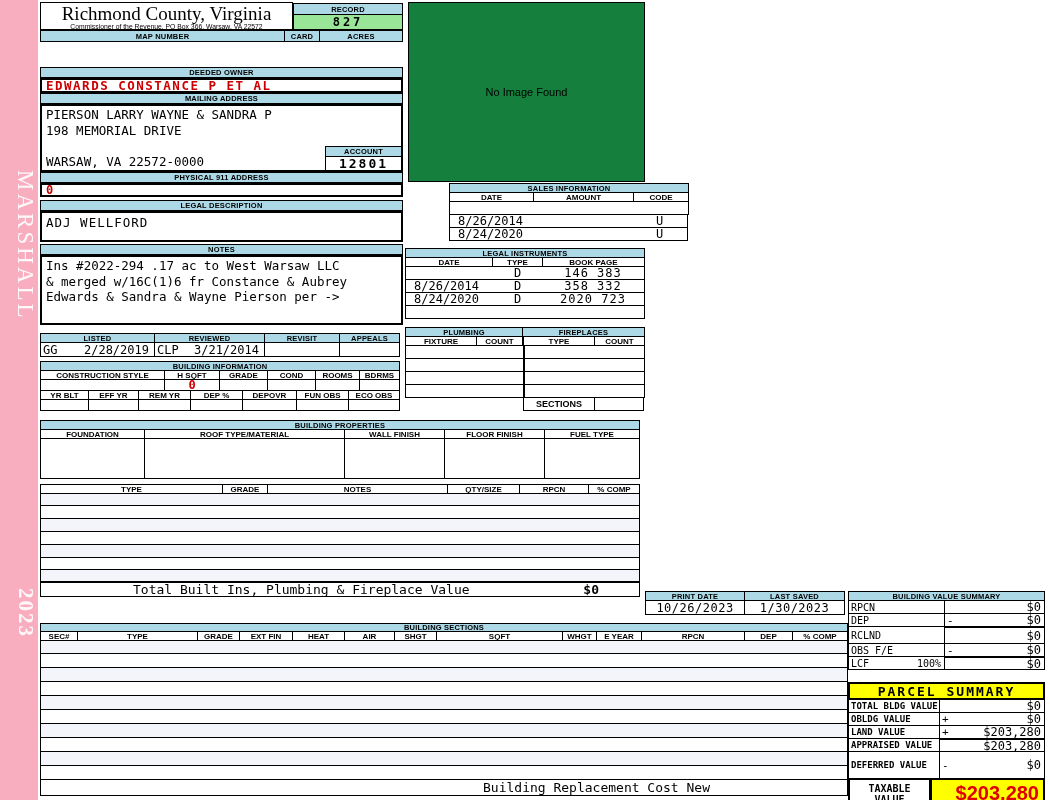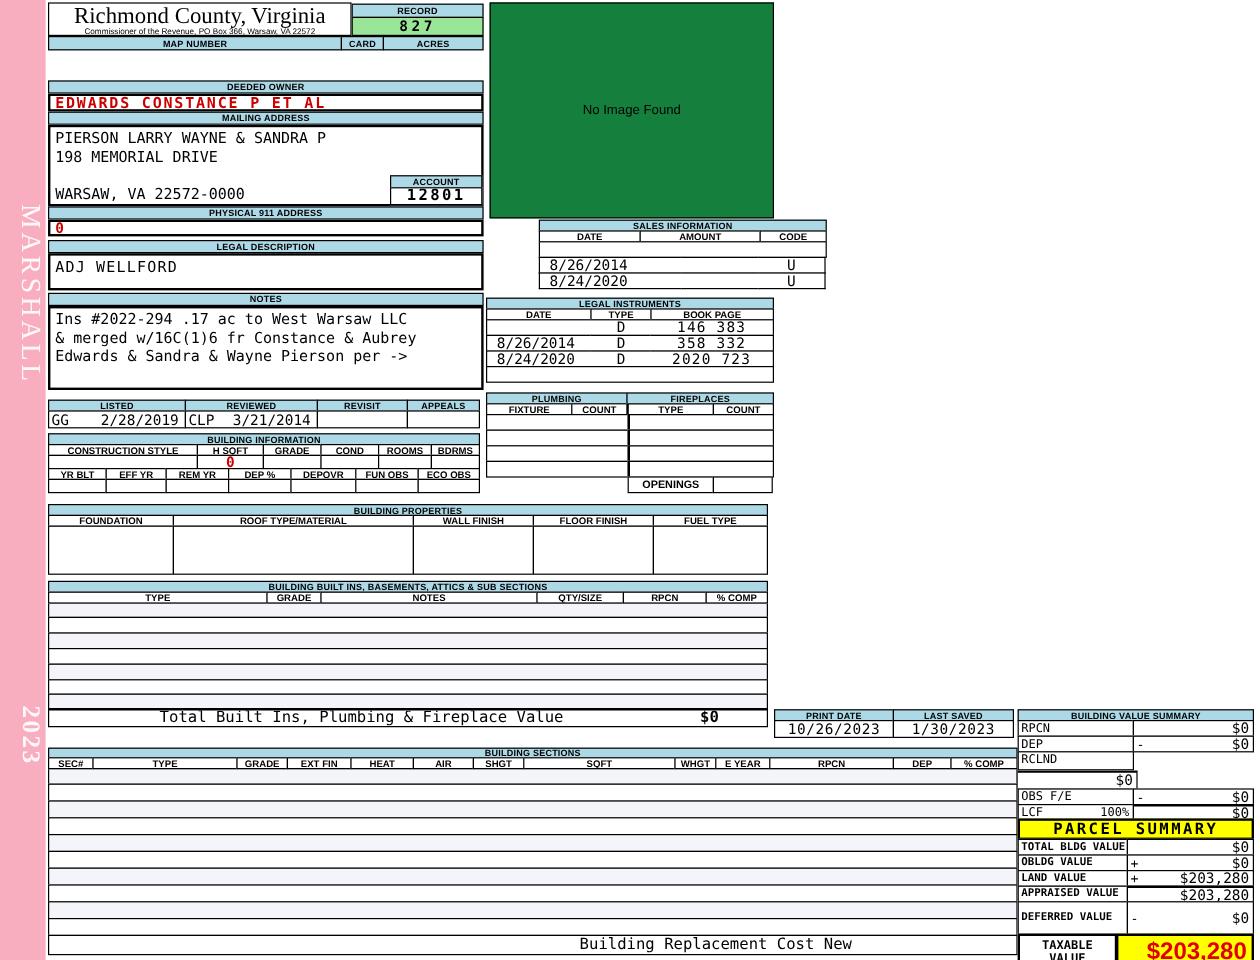--- a/index.html
+++ b/index.html
@@ -175,21 +175,21 @@
   <div class="hrow" style="height:14px;">
     <div class="cell" style="width:119px;"></div>
     <div class="cell" style="width:122px; border-left:2px solid #000;"></div>
   </div>
   <div class="hrow" style="height:14px;">
     <div class="cell" style="width:119px;"></div>
     <div class="cell" style="width:122px; border-left:2px solid #000;"></div>
   </div>
   <div class="hrow" style="height:14px;">
     <div class="plumb-gap" style="width:119px;"></div>
-    <div class="colhdr" style="width:72px; font-size:9px;">OPENINGS</div>
+    <div class="colhdr" style="width:72px; font-size:9px;">SECTIONS</div>
     <div class="cell" style="width:50px;"></div>
   </div>
 </div>
 
 <div class="abs vstack" style="left:40px; top:333px; width:360px;">
   <div class="hrow" style="height:10px;">
     <div class="hdr" style="width:115px;">LISTED</div>
     <div class="hdr" style="width:111px;">REVIEWED</div>
     <div class="hdr" style="width:76px;">REVISIT</div>
     <div class="hdr" style="width:61px;">APPEALS</div>
@@ -258,21 +258,20 @@
   <div class="hrow" style="height:41px;">
     <div class="cell" style="width:105px;"></div>
     <div class="cell" style="width:201px;"></div>
     <div class="cell" style="width:101px;"></div>
     <div class="cell" style="width:101px;"></div>
     <div class="cell" style="width:96px;"></div>
   </div>
 </div>
 
 <div class="abs vstack" style="left:40px; top:484px; width:600px;">
-  <div class="hdr" style="height:10px;">BUILDING BUILT INS, BASEMENTS, ATTICS &amp; SUB SECTIONS</div>
   <div class="hrow" style="height:10px;">
     <div class="colhdr" style="width:183px;">TYPE</div>
     <div class="colhdr" style="width:46px;">GRADE</div>
     <div class="colhdr" style="width:181px;">NOTES</div>
     <div class="colhdr" style="width:73px;">QTY/SIZE</div>
     <div class="colhdr" style="width:70px;">RPCN</div>
     <div class="colhdr" style="width:52px;">% COMP</div>
   </div>
   <div class="cell altB" style="height:13px;"></div>
   <div class="cell altA" style="height:14px;"></div>
@@ -313,21 +312,21 @@
   <div class="hrow" style="height:14px;">
     <div class="cell" style="width:97px; justify-content:space-between; padding-right:3px;">
       <span class="bvslabel">DEP</span>
         <span class="bvslabel"></span>
     </div>
     <div class="cell" style="width:101px;">
       <span class="op">-</span>
       <span class="sumval">$0</span>
     </div>
   </div>
-  <div class="hrow" style="height:32px;flex-direction:column;">
+  <div class="hrow" style="height:18px;">
     <div class="cell" style="width:97px; justify-content:space-between; padding-right:3px;">
       <span class="bvslabel">RCLND</span>
         <span class="bvslabel"></span>
     </div>
     <div class="cell" style="width:101px; border-top:2px solid #000;">
       <span class="op"></span>
       <span class="sumval">$0</span>
     </div>
   </div>
   <div class="hrow" style="height:14px;">

